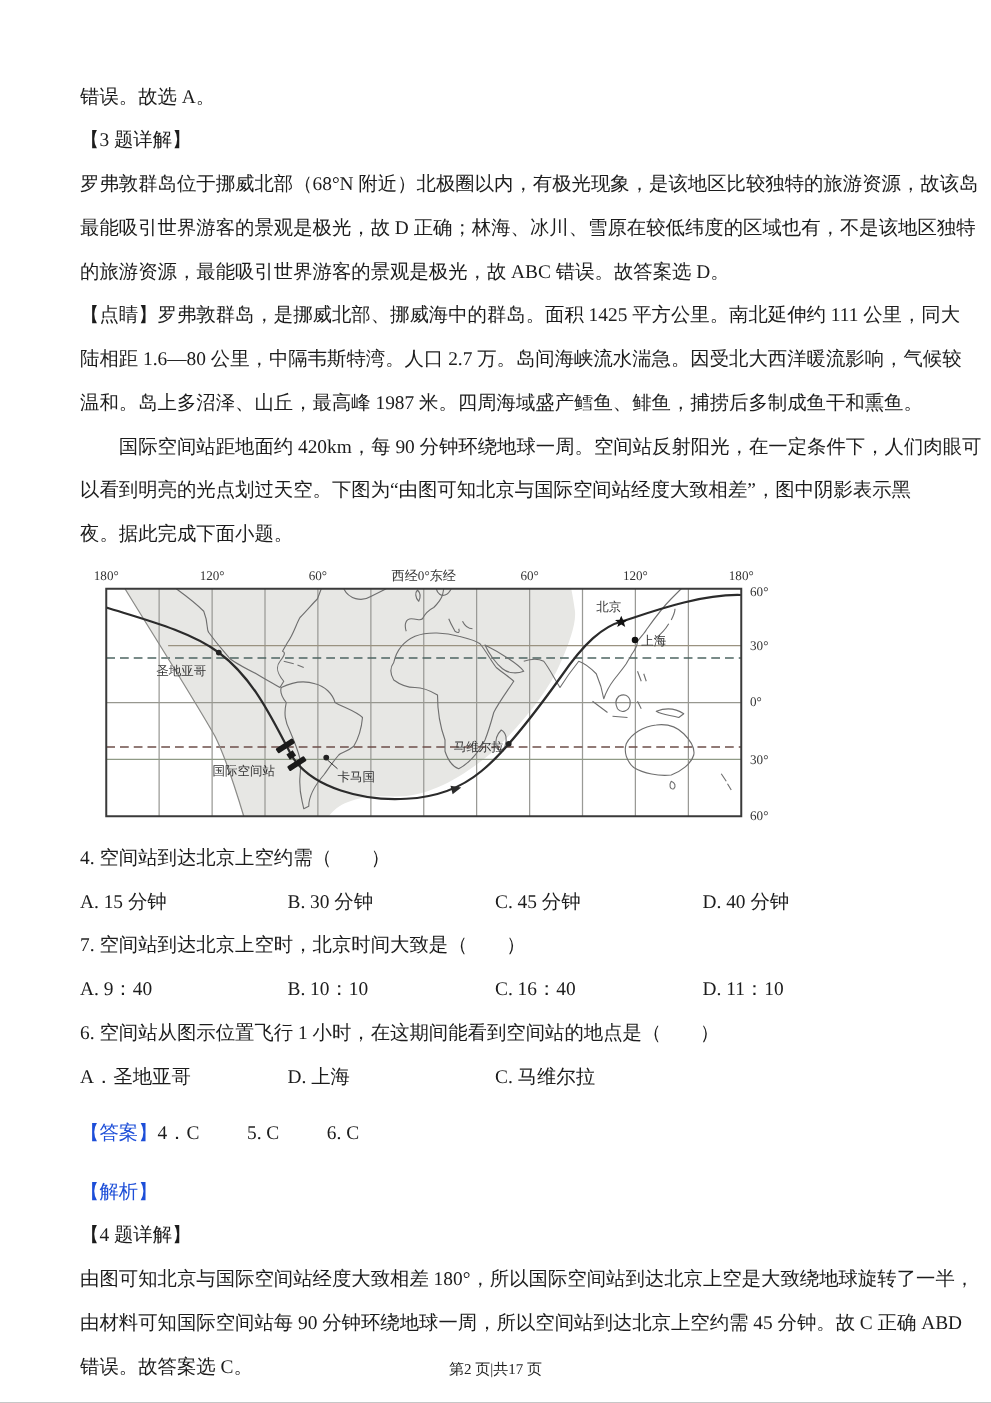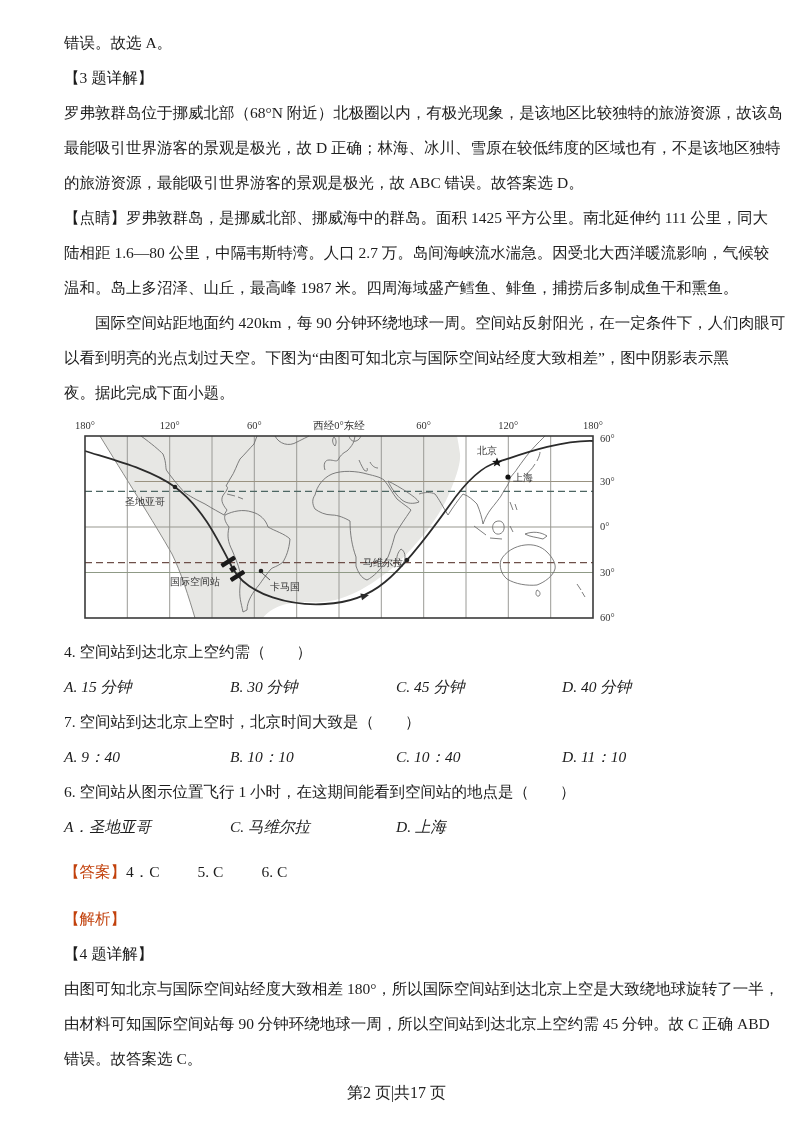--- a/index.html
+++ b/index.html
@@ -8,43 +8,43 @@
     width:793px;height:1122px;
     margin:0 auto;
     background:#ffffff;
     font-family:"Liberation Serif","DejaVu Serif",serif;
     color:#1c1c1c;
     overflow:hidden;
   }
   .doc{
     position:absolute;
     left:64px;right:60px;top:0;
-    padding-top:25px;
+    padding-top:60px;
     font-size:15.5px;
   }
   .ln{line-height:35px;height:35px;white-space:nowrap;}
   .opt-row{
     display:grid;
     grid-template-columns:166px 166px 166px auto;
-    line-height:35px;height:35px;font-style:italic;
-  }
-  .blue{color:#c2410c;}
+    line-height:35px;height:35px;
+  }
+  .blue{color:#1d4ed8;}
   .ans-row{line-height:35px;height:35px;margin-top:10px;}
   .ans-item{display:inline-block;margin-right:38px;}
   .gap-top{margin-top:12px;}
   .map-wrap{
     position:relative;
     margin:4px 0 8px 3px;
     width:585px;height:212px;
   }
   .footer{
     position:absolute;
     left:0;right:0;bottom:18px;
     text-align:center;
-    font-size:16px;
+    font-size:12px;
     color:#222;
   }
   svg text{
     font-family:"Liberation Serif","DejaVu Serif",serif;
     fill:#333;
   }
 </style>
 </head>
 <body>
 
@@ -193,29 +193,29 @@
       <span>A. 15 分钟</span>
       <span>B. 30 分钟</span>
       <span>C. 45 分钟</span>
       <span>D. 40 分钟</span>
     </div>
 
     <div class="ln">7. 空间站到达北京上空时，北京时间大致是（　　）</div>
     <div class="opt-row">
       <span>A. 9：40</span>
       <span>B. 10：10</span>
-      <span>C. 10：40</span>
+      <span>C. 16：40</span>
       <span>D. 11：10</span>
     </div>
 
     <div class="ln">6. 空间站从图示位置飞行 1 小时，在这期间能看到空间站的地点是（　　）</div>
     <div class="opt-row">
       <span>A．圣地亚哥</span>
+      <span>D. 上海</span>
       <span>C. 马维尔拉</span>
-      <span>D. 上海</span>
     </div>
 
     <div class="ans-row">
       <span class="blue">【答案】</span><span class="ans-item">4．C</span><span class="ans-item">5. C</span><span class="ans-item">6. C</span>
     </div>
 
     <div class="ln blue gap-top">【解析】</div>
     <div class="ln">【4 题详解】</div>
     <div class="ln">由图可知北京与国际空间站经度大致相差 180°，所以国际空间站到达北京上空是大致绕地球旋转了一半，</div>
     <div class="ln">由材料可知国际空间站每 90 分钟环绕地球一周，所以空间站到达北京上空约需 45 分钟。故 C 正确 ABD</div>

